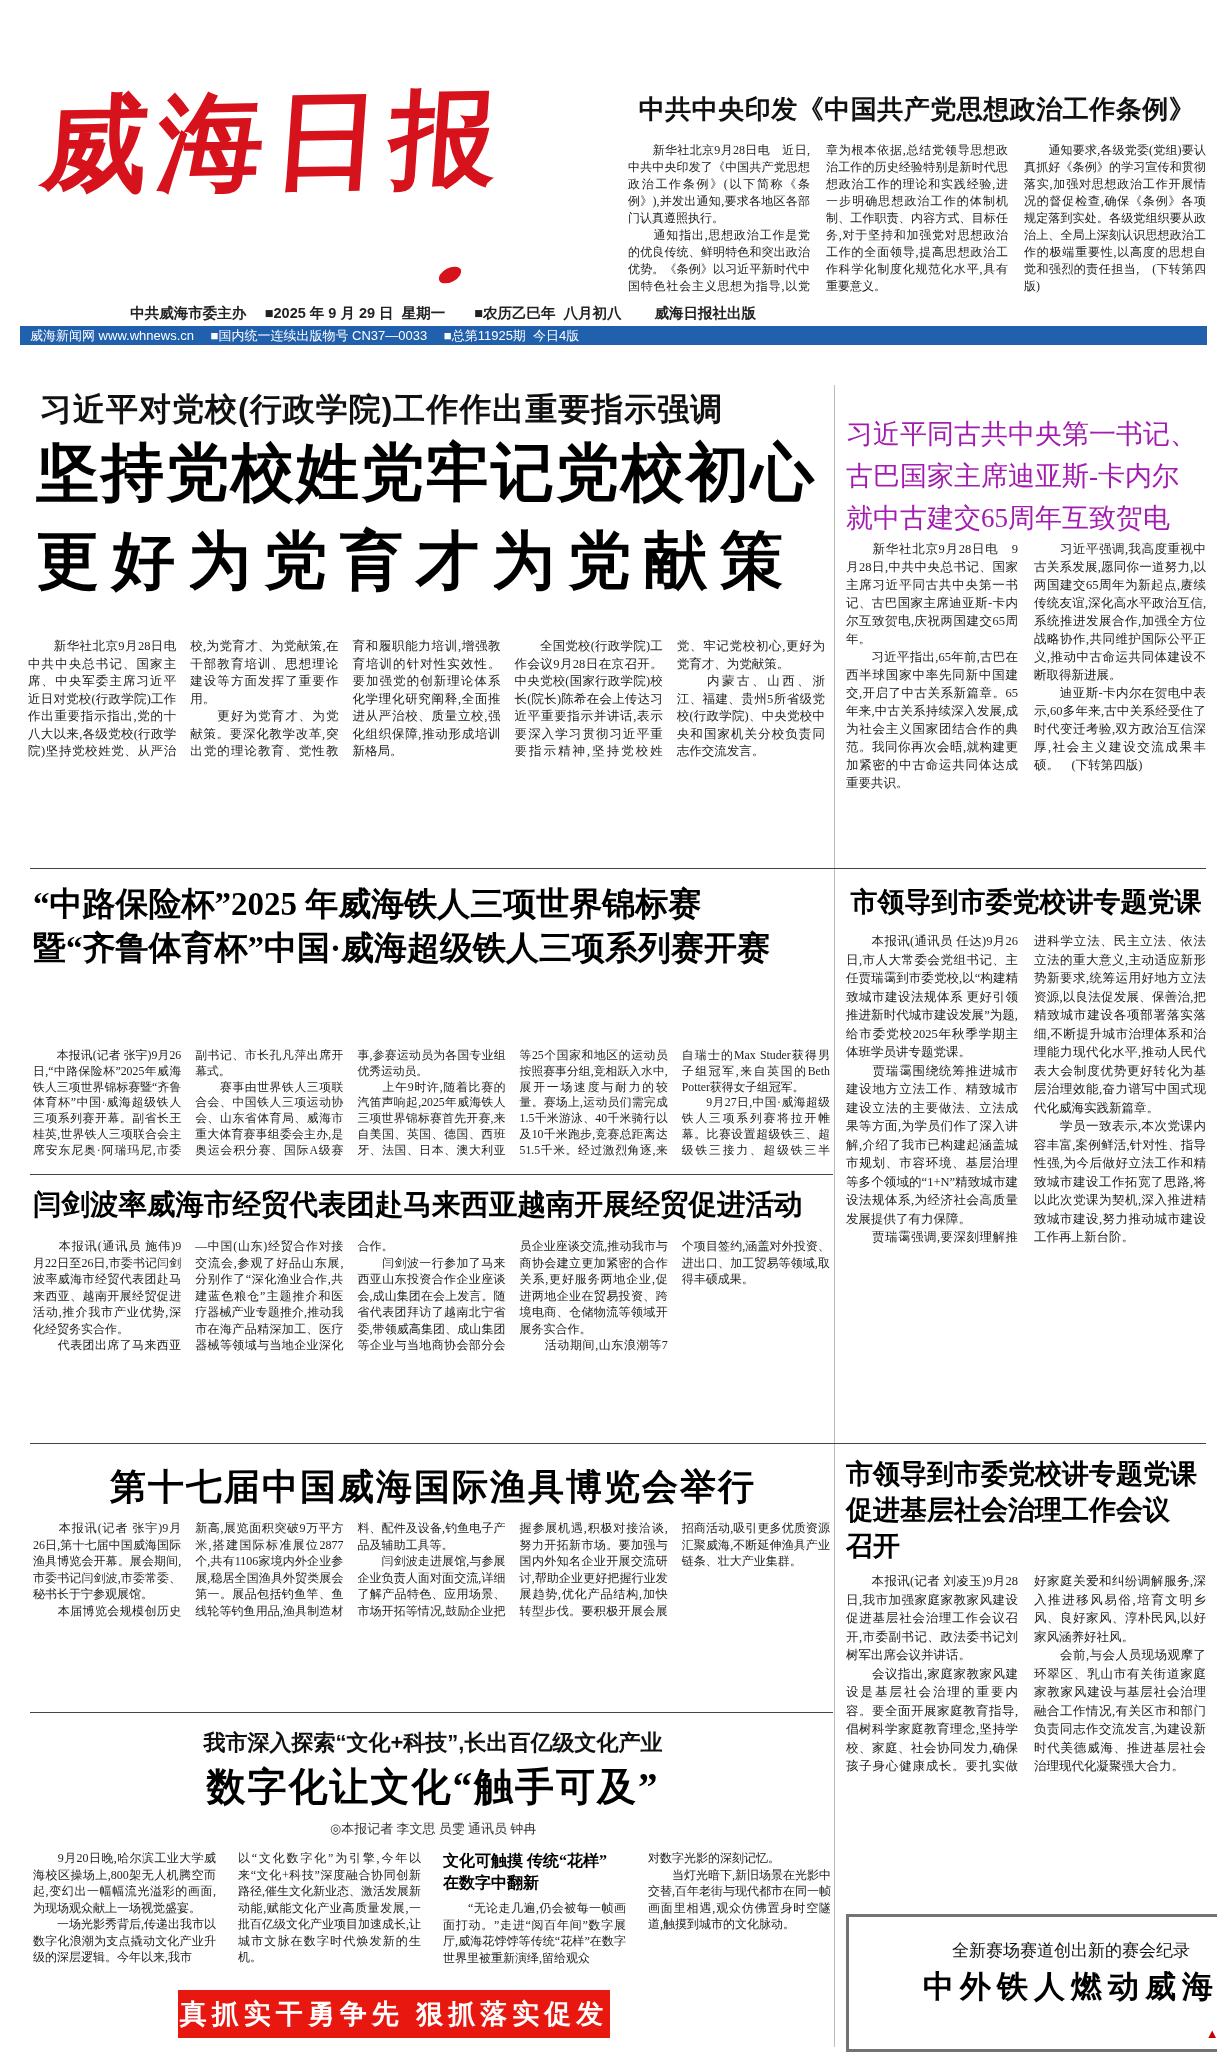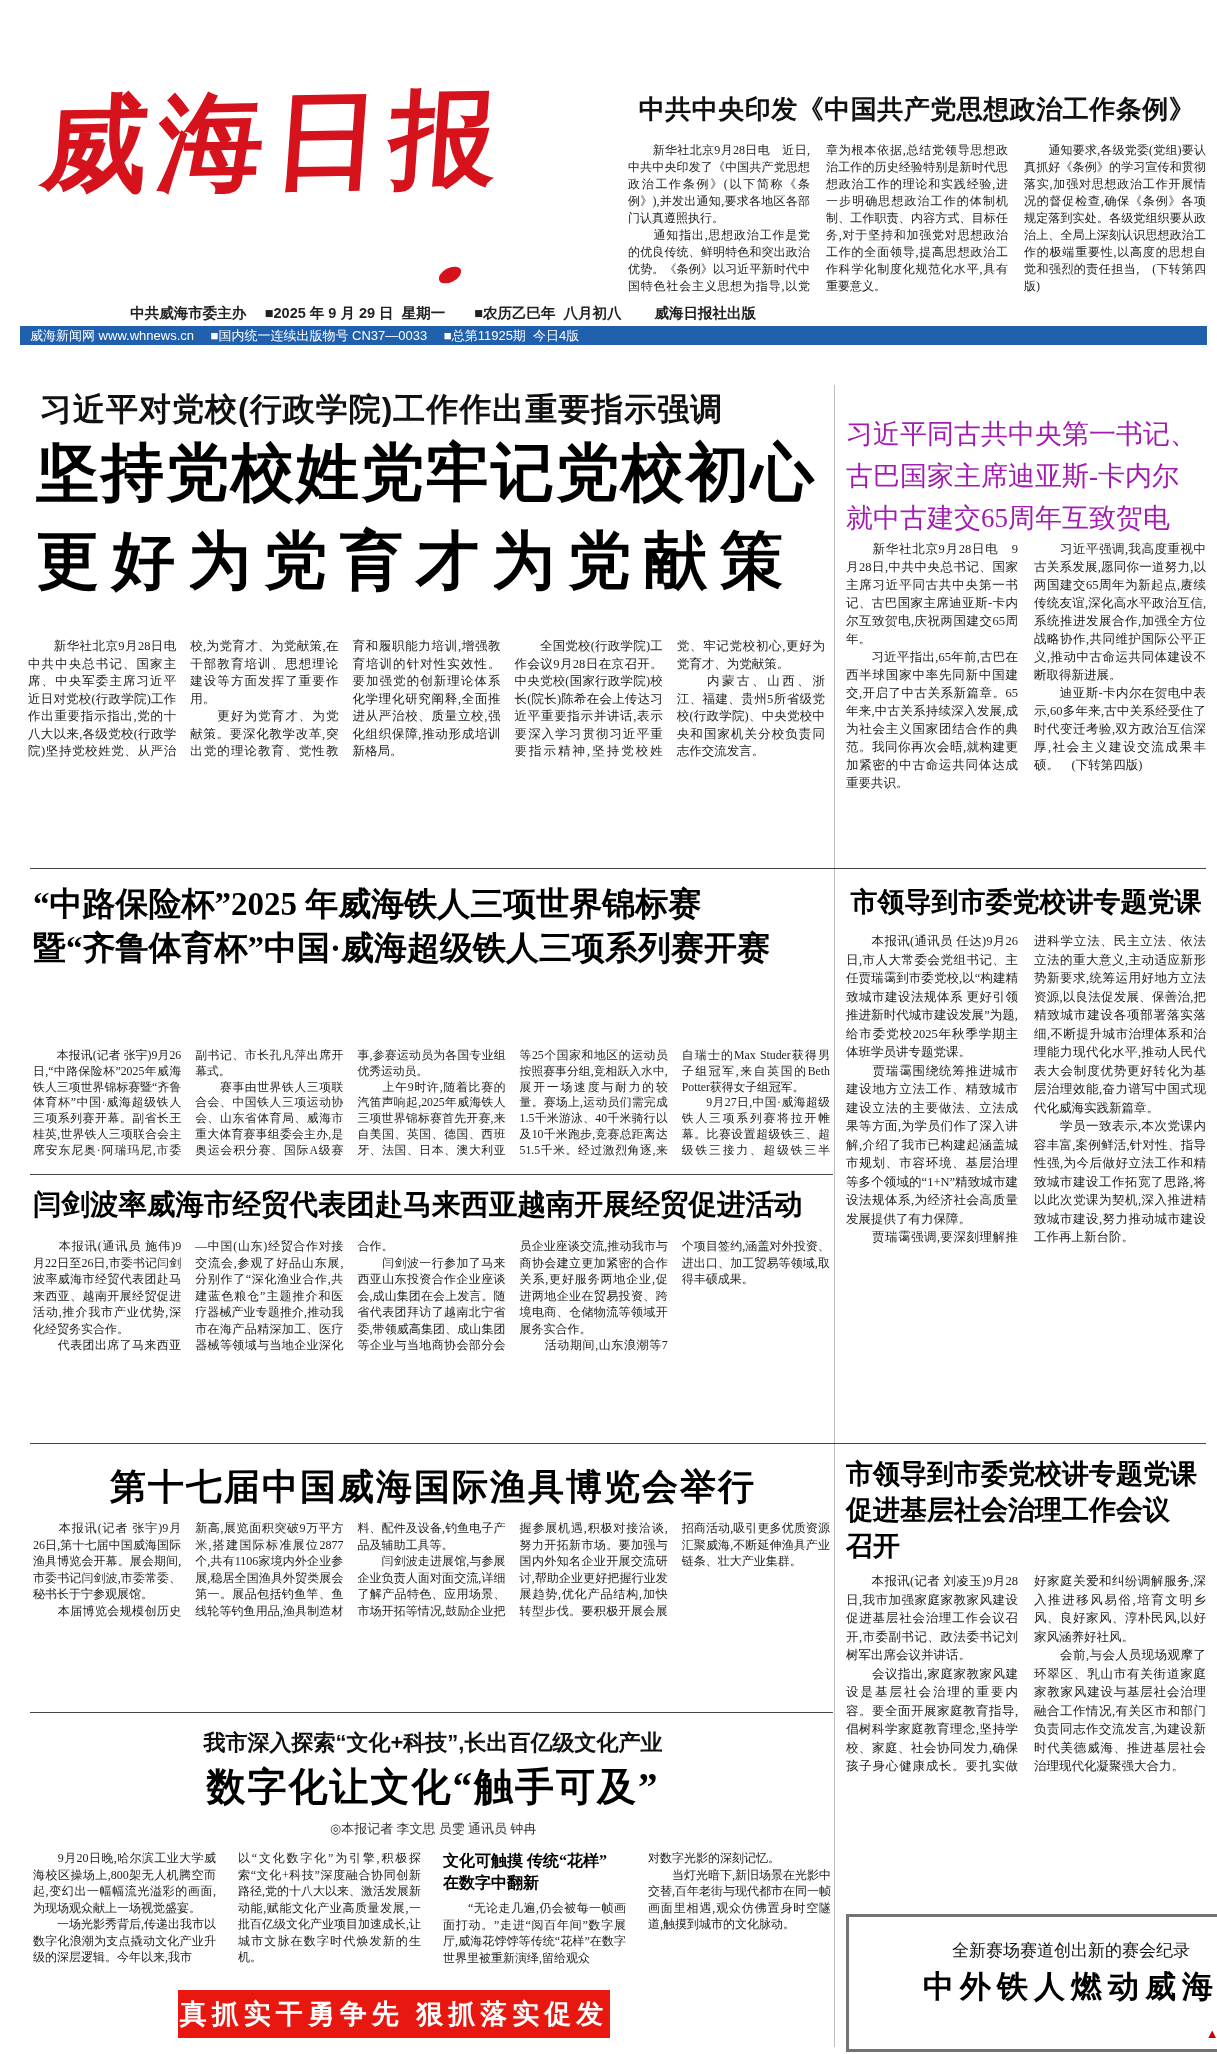--- a/index.html
+++ b/index.html
@@ -132,21 +132,21 @@
 　　会前,与会人员现场观摩了环翠区、乳山市有关街道家庭家教家风建设与基层社会治理融合工作情况,有关区市和部门负责同志作交流发言,为建设新时代美德威海、推进基层社会治理现代化凝聚强大合力。</div>
 
   <div class="abs rule" style="left:30px;top:1712px;width:803px;"></div>
 
   <div class="abs center sans" id="cu-kicker" style="left:33px;top:1728px;width:800px;">我市深入探索“文化+科技”,长出百亿级文化产业</div>
   <div class="abs center" id="cu-h" style="left:33px;top:1760px;width:800px;">数字化让文化“触手可及”</div>
   <div class="abs center" id="cu-byline" style="left:33px;top:1820px;width:800px;">◎本报记者 李文思 员雯  通讯员 钟冉</div>
 
   <div class="abs jbody cu-col" style="left:33px;top:1850px;width:183px;height:200px;">　　9月20日晚,哈尔滨工业大学威海校区操场上,800架无人机腾空而起,变幻出一幅幅流光溢彩的画面,为现场观众献上一场视觉盛宴。
 　　一场光影秀背后,传递出我市以数字化浪潮为支点撬动文化产业升级的深层逻辑。今年以来,我市</div>
-  <div class="abs jbody cu-col" style="left:238px;top:1850px;width:183px;height:200px;">以“文化数字化”为引擎,积极探索“文化+科技”深度融合协同创新路径,党的十八大以来、激活发展新动能,赋能文化产业高质量发展,一批百亿级文化产业项目加速成长,让城市文脉在数字时代焕发新的生机。</div>
+  <div class="abs jbody cu-col" style="left:238px;top:1850px;width:183px;height:200px;">以“文化数字化”为引擎,今年以来“文化+科技”深度融合协同创新路径,催生文化新业态、激活发展新动能,赋能文化产业高质量发展,一批百亿级文化产业项目加速成长,让城市文脉在数字时代焕发新的生机。</div>
   <div class="abs" style="left:443px;top:1850px;width:183px;height:200px;overflow:hidden;">
       <div class="cu-sub">文化可触摸  传统“花样”
 在数字中翻新</div>
       <div class="jbody cu-col">　　“无论走几遍,仍会被每一帧画面打动。”走进“阅百年间”数字展厅,威海花饽饽等传统“花样”在数字世界里被重新演绎,留给观众</div>
   </div>
   <div class="abs jbody cu-col" style="left:648px;top:1850px;width:183px;height:200px;">对数字光影的深刻记忆。
 　　当灯光暗下,新旧场景在光影中交替,百年老街与现代都市在同一帧画面里相遇,观众仿佛置身时空隧道,触摸到城市的文化脉动。</div>
 
   <div class="abs" id="banner" style="left:178px;top:1990px;width:432px;height:48px;">真抓实干勇争先  狠抓落实促发展</div>
 

